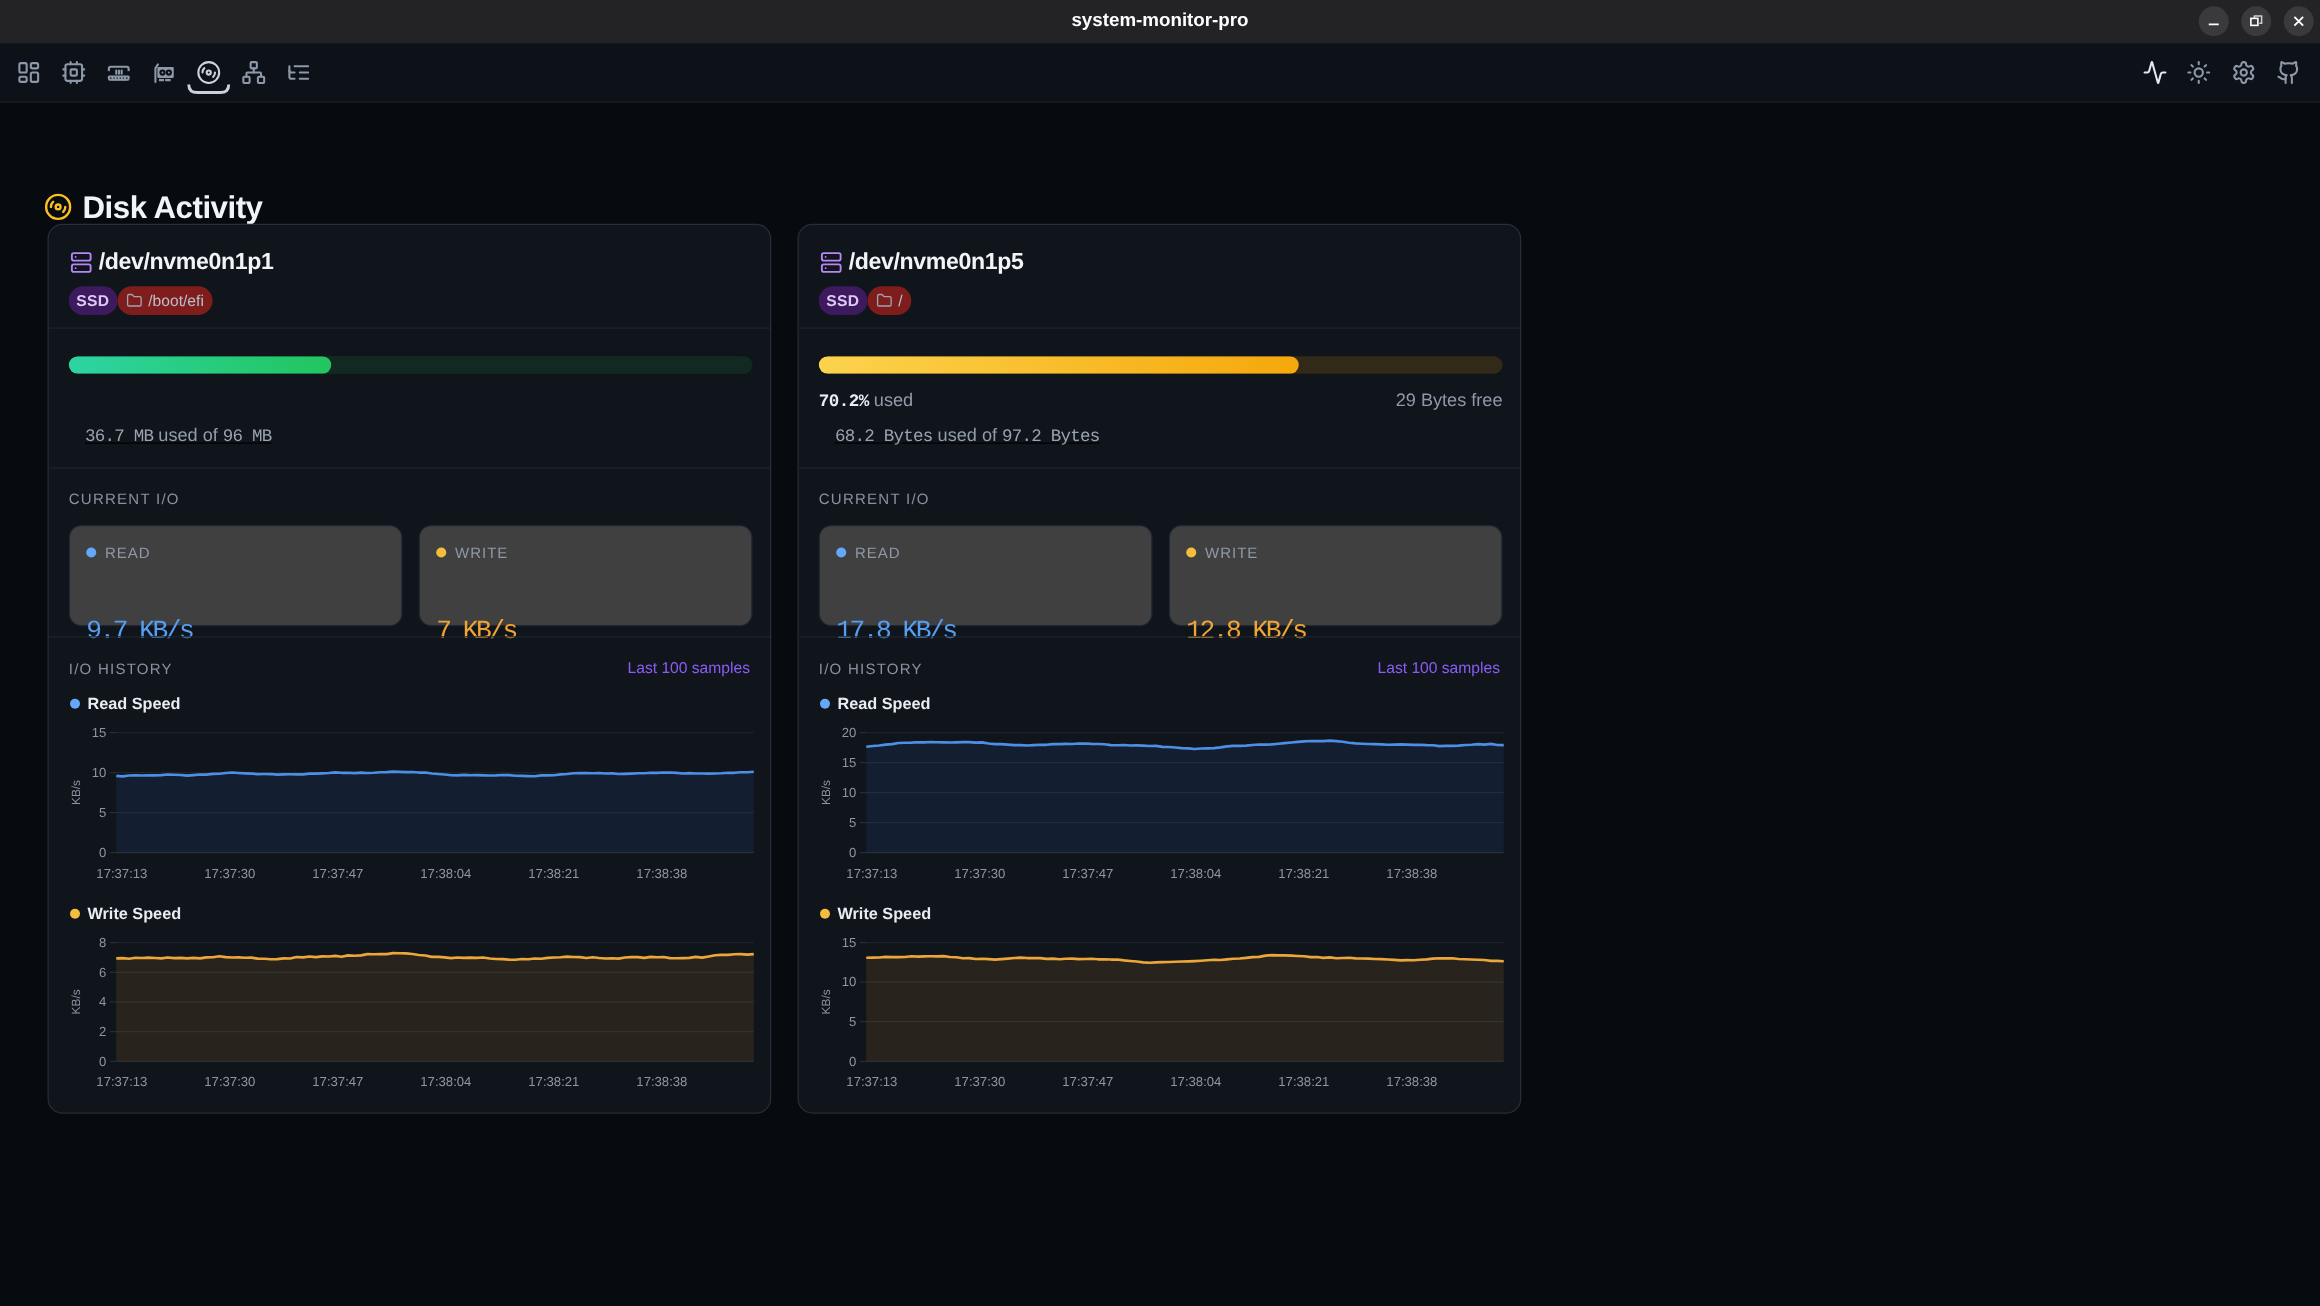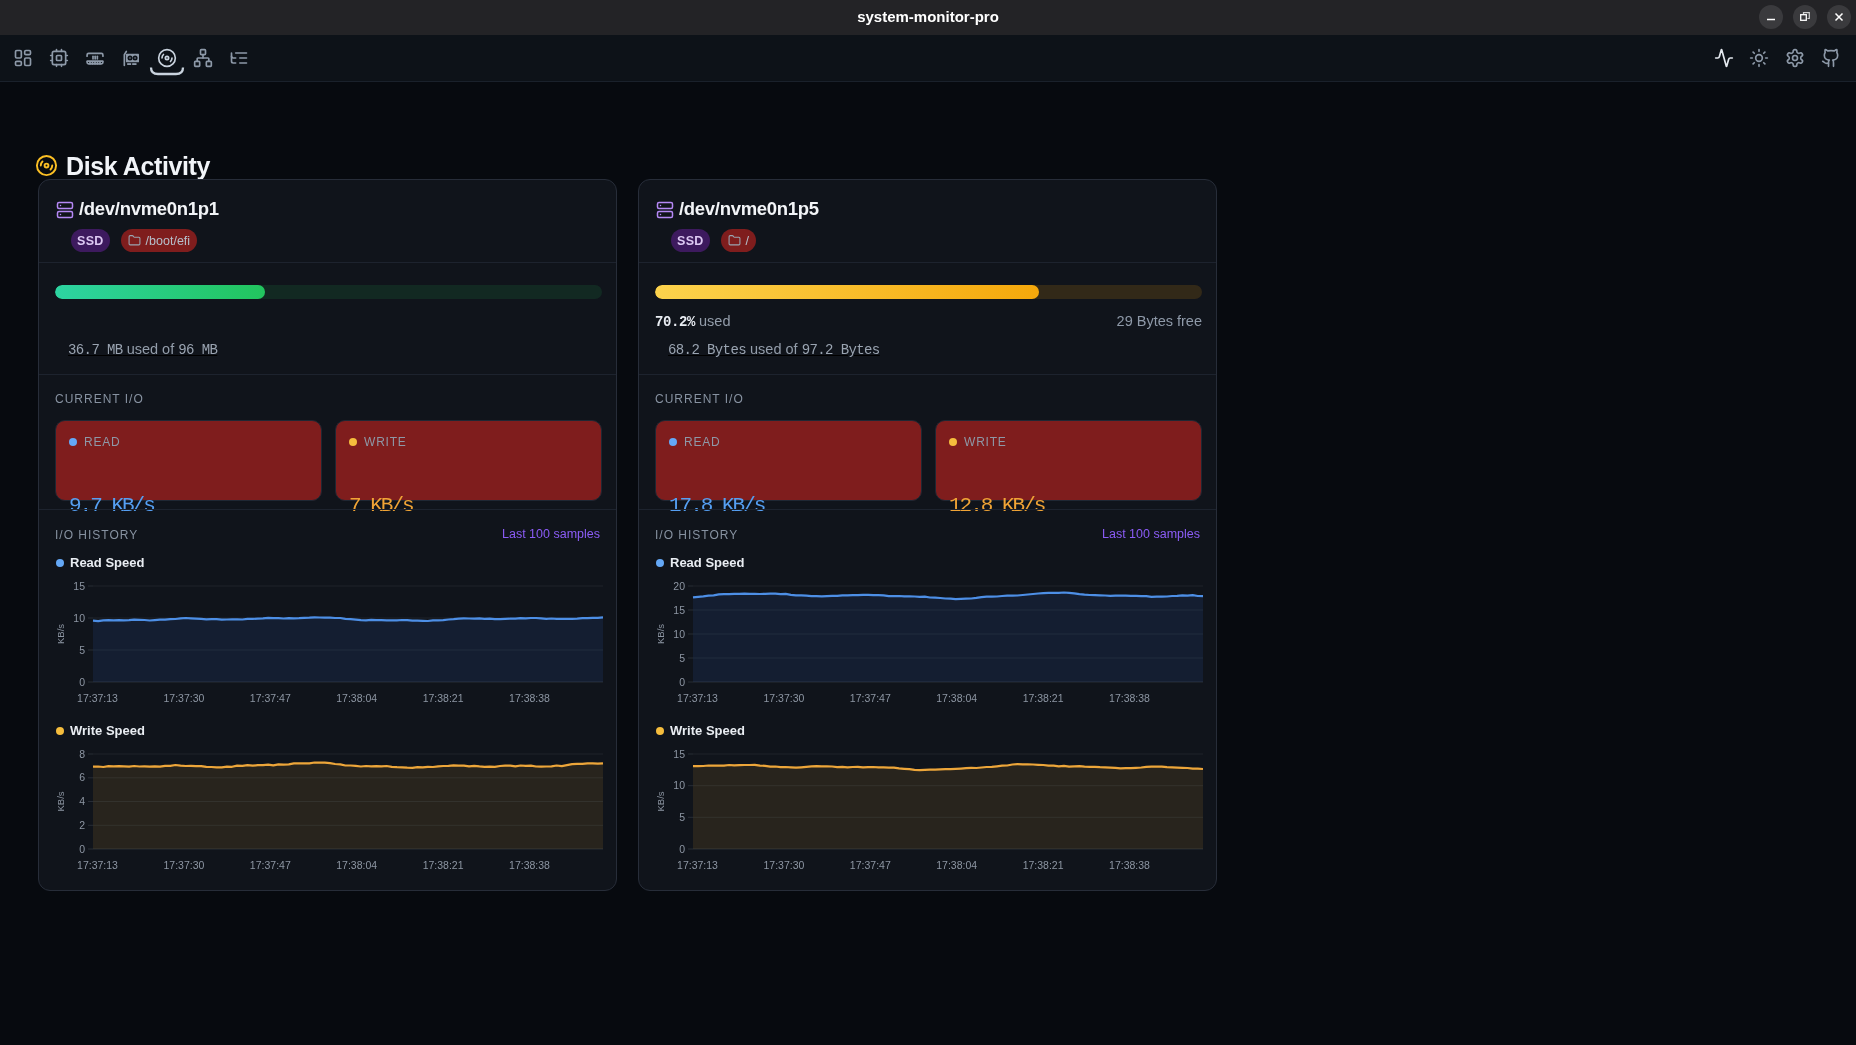--- a/index.html
+++ b/index.html
@@ -12,36 +12,36 @@
 .ti { position:absolute; top:13px; width:20px; height:20px; color:#8d99a8; }
 .ti.act { color:#c9d3de; }
 .ti.bright { color:#e4e9ef; }
 .underl { position:absolute; top:32px; }
 .pghead { position:absolute; left:35px; top:133px; width:800px; height:26px;margin-top:20px; }
 .pghead svg { position:absolute; left:0; top:1px; }
 .pgtitle { position:absolute; left:31px; top:-1px; font-size:25px; font-weight:bold; letter-spacing:-0.4px; color:#f1f4f8; }
 .card { position:absolute; top:179px; width:579px; height:712px; background:#10141b; border:1px solid #272d39; border-radius:12px;text-align:center; }
 .srv { position:absolute; left:17px; top:21px; }
 .dname { position:absolute; left:40px; top:18px; font-size:18.5px; font-weight:bold; letter-spacing:-0.3px; color:#f2f4f7; }
-.badges { position:absolute; left:16px; top:49px; display:flex; gap:11px; align-items:center;margin-left:16px; }
+.badges { position:absolute; left:16px; top:49px; display:flex; align-items:center; }
 .bssd { height:23px; padding:0 6px; border-radius:12px; background:#3d1a5e; color:#ddc9f3; font-size:12.5px; font-weight:bold; letter-spacing:0.3px; display:inline-flex; align-items:center; }
 .bmnt { height:23px; padding:0 7px; border-radius:12px; background:#7f1d1d; color:#b6c0cc; font-size:12.5px; display:inline-flex; align-items:center; gap:5px; }
 .sep { position:absolute; left:0; width:577px; height:1px; background:#1d232e; }
 .ubar { position:absolute; left:16px; top:105px; width:547px; height:14px; border-radius:7px; overflow:hidden; }
 .ufill { height:14px; border-radius:7px; }
 .urow1 { position:absolute; left:16px; top:133px; width:547px; height:19px; display:flex; justify-content:space-between; font-size:14.5px; }
 .upct { font-family:"Liberation Mono",monospace; font-size:14px; font-weight:bold; letter-spacing:-0.4px; color:#e9edf3; }
 .udim { color:#939daa; }
 .ufree { color:#8e99a8; }
 .urow2 { position:absolute; left:29px; top:161px; font-size:14.5px;text-decoration:underline; }
 .mn { font-family:"Liberation Mono",monospace; font-size:14px; letter-spacing:-0.6px; color:#9aa4b1; }
 .sn { color:#939daa; }
 .seclab { position:absolute; left:16px; font-size:12px; letter-spacing:1px; color:#8792a1; }
 .samples { position:absolute; right:16px; top:347px; font-size:12.5px; color:#8b5cf6;margin-left:22px; }
-.iobox { position:absolute; top:240px; width:267px; height:81px; background:#7f1d1d; border:1px solid #1f2733; border-radius:10px; }
+.iobox { position:absolute; top:240px; width:267px; height:81px; background:#404040; border:1px solid #1f2733; border-radius:10px; }
 .iolab { position:absolute; left:13px; top:14px; font-size:12px; letter-spacing:0.8px; color:#8e98a7; display:flex; align-items:center; }
 .dot { width:8px; height:8px; border-radius:50%; display:inline-block; margin-right:7px; }
 .ioval { position:absolute; left:13px; top:37px; font-family:"Liberation Mono",monospace; font-size:21px; letter-spacing:-2px;margin-top:36px; }
 .legend { position:absolute; left:17px; font-size:13px; font-weight:bold; color:#e9edf2; display:flex; align-items:center; }
 .legend .dot { margin-right:6px; }
 .chartbox { position:absolute; left:0; width:579px; height:134px; }
 </style></head>
 <body>
 <div class="titlebar">
   <div class="tbtitle">system-monitor-pro</div>

